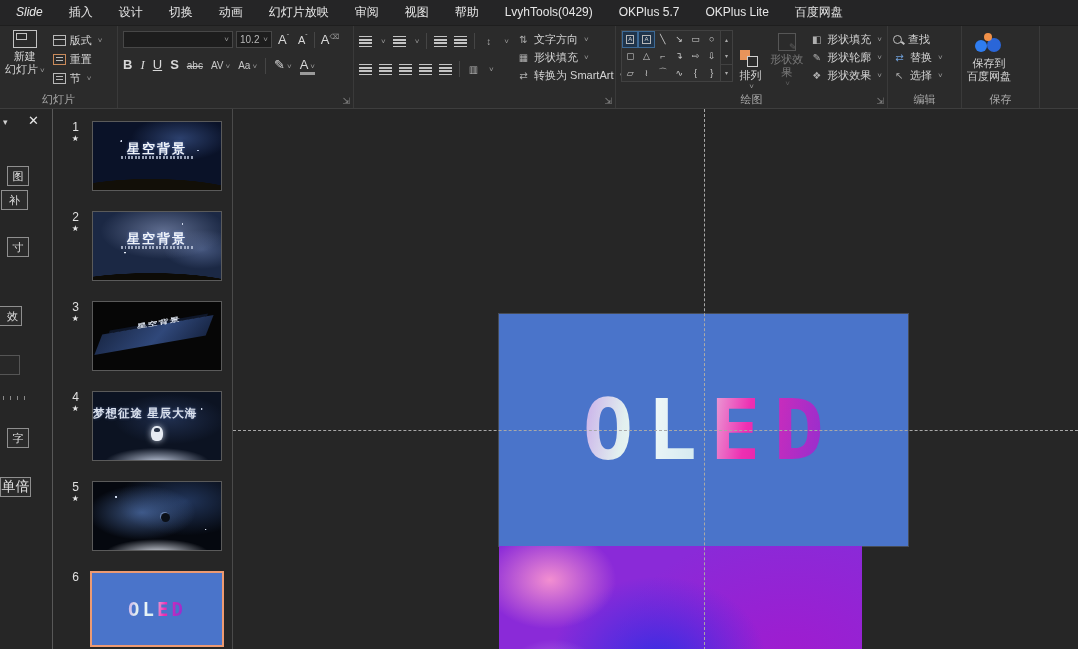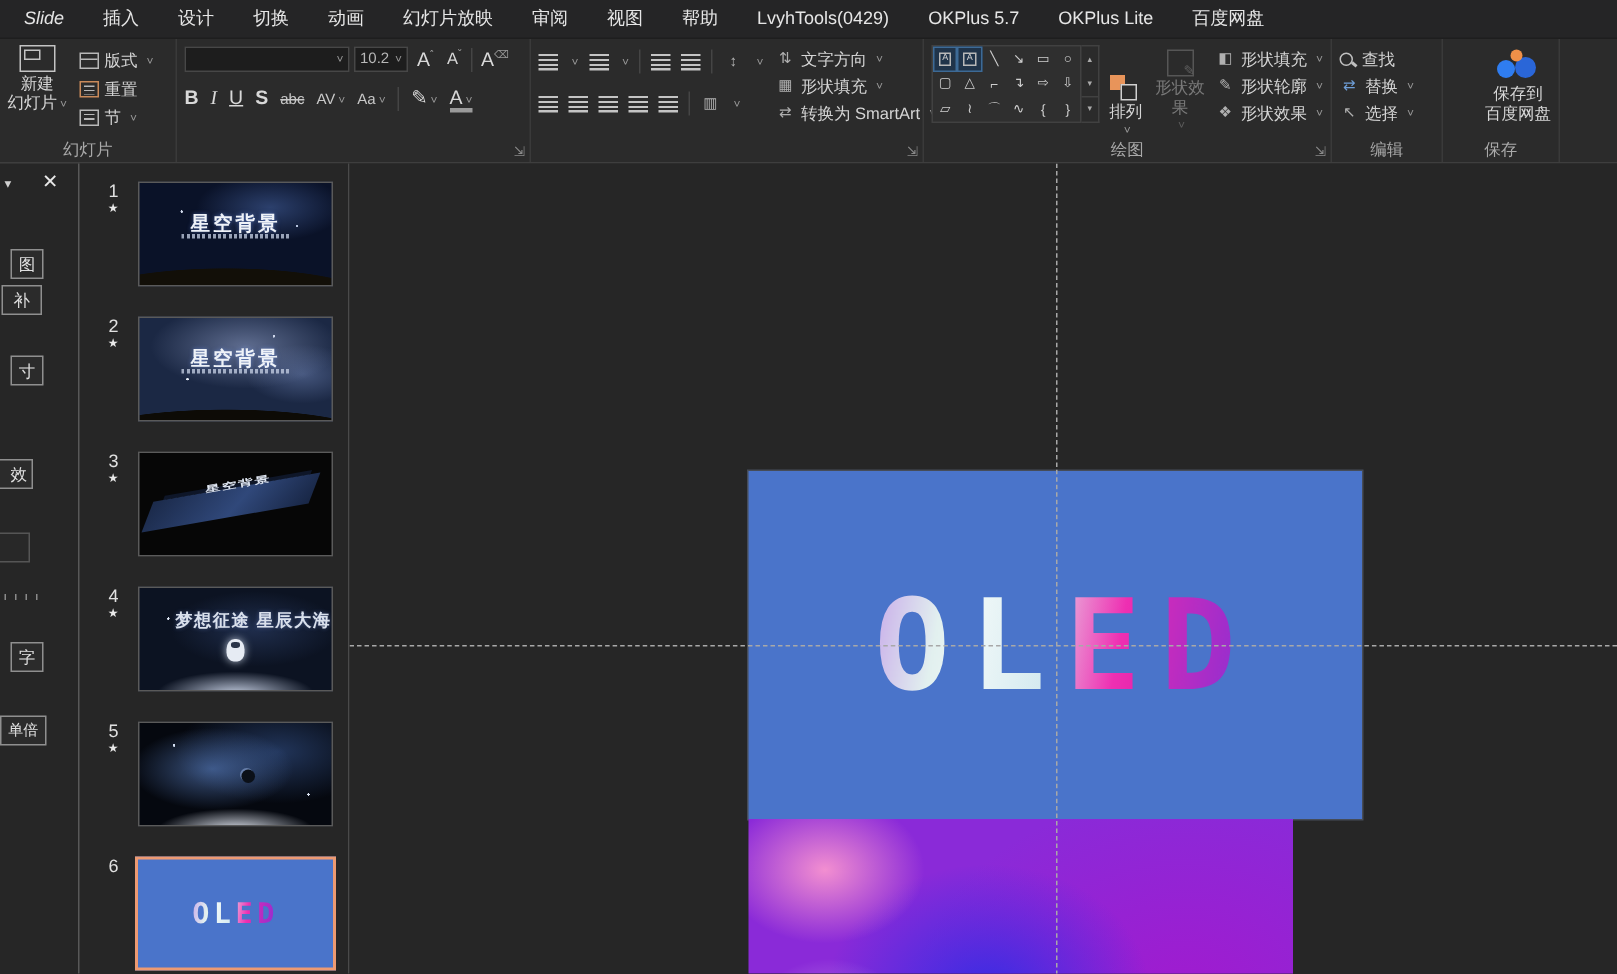--- a/index.html
+++ b/index.html
@@ -69,21 +69,21 @@
   .gscroll div{flex:1;display:flex;align-items:center;justify-content:center;font-size:6px;color:#aaa;cursor:default;}
   .gscroll .more{border-top:1px solid #414141;}
   .arrange-icon{position:relative;width:20px;height:18px;margin-bottom:1px;}
   .arrange-icon .sq1{position:absolute;left:0;top:0;width:10px;height:10px;background:#e8945a;}
   .arrange-icon .sq2{position:absolute;left:7px;top:6px;width:9px;height:9px;background:#2b2b2b;border:1px solid #d0d0d0;}
   .qstyle-icon{width:16px;height:16px;border:1px solid #8a8a8a;margin-bottom:2px;position:relative;}
   .qstyle-icon::after{content:"✎";position:absolute;right:-2px;bottom:-3px;font-size:9px;color:#9a9a9a;}
   .disabled{opacity:.45;}
   
   .g-edit{width:74px;}
-  .g-save{width:78px;display:flex;justify-content:flex-end;font-family:Liberation Serif, serif;}
+  .g-save{width:78px;display:flex;justify-content:flex-start;font-family:Liberation Serif, serif;}
   .erow{display:flex;align-items:center;gap:4px;height:18px;font-size:11px;color:#d2d2d2;white-space:nowrap;}
   .mag{width:7px;height:7px;border:1.5px solid #c0c0c0;border-radius:50%;position:relative;flex:none;margin-right:2px;}
   .mag::after{content:"";position:absolute;width:4px;height:1.5px;background:#c0c0c0;right:-4px;bottom:-1px;transform:rotate(40deg);}
   .baidu{position:relative;width:30px;height:22px;margin:2px 0 3px;}
   .baidu .b1{position:absolute;left:1px;top:8px;width:12px;height:12px;border-radius:50%;background:#2f7df0;}
   .baidu .b2{position:absolute;left:13px;top:6px;width:14px;height:14px;border-radius:50%;background:#2a66d8;}
   .baidu .b3{position:absolute;left:10px;top:1px;width:8px;height:8px;border-radius:50%;background:#f09048;}
   
   .main{display:flex;height:541px;}
   .strip{width:53px;position:relative;border-right:1px solid #585858;box-sizing:border-box;flex:none;}
@@ -122,21 +122,21 @@
   .plane{position:absolute;left:8%;top:26%;width:80%;height:44%;
     background:linear-gradient(110deg,#1b2a4a,#30487a 55%,#182645);
     transform:skewX(-30deg) rotate(-11deg) scaleY(.7);box-shadow:0 -10px 0 -6px #0e1628;}
   .plane span{display:block;margin-top:-9px;text-align:center;font-size:9px;font-weight:bold;
     color:#dfe6f2;letter-spacing:1px;transform:skewX(18deg);}
   .t-dream{background-color:#0c1322;
     background-image:radial-gradient(80px 36px at 60% 40%,rgba(60,85,140,.4),transparent 70%),
       radial-gradient(70px 20px at 50% 104%,rgba(225,235,255,.85),transparent 75%),
       radial-gradient(1.5px 1.5px at 15% 30%,#dfe6f4 50%,transparent 60%),
       radial-gradient(1.5px 1.5px at 85% 25%,#dfe6f4 50%,transparent 60%);}
-  .dtitle{position:absolute;left:0;right:0;top:20%;text-align:right;
+  .dtitle{position:absolute;left:0;right:0;top:20%;text-align:left;
     font-size:11.5px;font-weight:bold;color:#d9e0ec;letter-spacing:1px;text-shadow:0 0 3px rgba(140,170,255,.4);}
   .astro{position:absolute;left:50%;top:50%;width:12px;height:15px;margin-left:-6px;
     background:#e6ebf3;border-radius:45% 45% 40% 40%;box-shadow:0 0 6px rgba(230,240,255,.8);}
   .astro::before{content:"";position:absolute;left:3px;top:2px;width:6px;height:4px;background:#2a3448;border-radius:40%;}
   .t-space{background-color:#05080f;
     background-image:radial-gradient(75px 38px at 38% 45%,rgba(95,135,205,.6),transparent 72%),
       radial-gradient(95px 48px at 72% 28%,rgba(62,98,165,.5),transparent 72%),
       radial-gradient(70px 20px at 50% 106%,rgba(240,245,255,.95),transparent 75%),
       radial-gradient(1.5px 1.5px at 18% 22%,#e8eef8 50%,transparent 60%),
       radial-gradient(1.5px 1.5px at 88% 70%,#e8eef8 50%,transparent 60%);}
@@ -395,21 +395,21 @@
     <div class="sbtn" style="left:7px;top:128px;width:22px;">寸</div>
     <div class="sbtn" style="left:-8px;top:197px;width:30px;justify-content:flex-end;padding-right:3px;">效</div>
     <div class="sbtn disabled" style="left:-8px;top:246px;width:28px;"></div>
     <div class="ticks">
         <i></i>
         <i></i>
         <i></i>
         <i></i>
       </div>
     <div class="sbtn" style="left:7px;top:319px;width:22px;">字</div>
-    <div class="sbtn" style="left:0;top:368px;width:31px;font-size:10px;">单倍</div>
+    <div class="sbtn" style="left:0;top:368px;width:31px;font-size:14px;">单倍</div>
   </div>
 
   <div class="thumbs">
     <div class="titem">
       <div class="numcol">
         <span class="tnum">1</span>
         <span class="tstar">★</span>
       </div>
       <div class="tframe t-star1">
         <div class="ttitle">星空背景</div>

